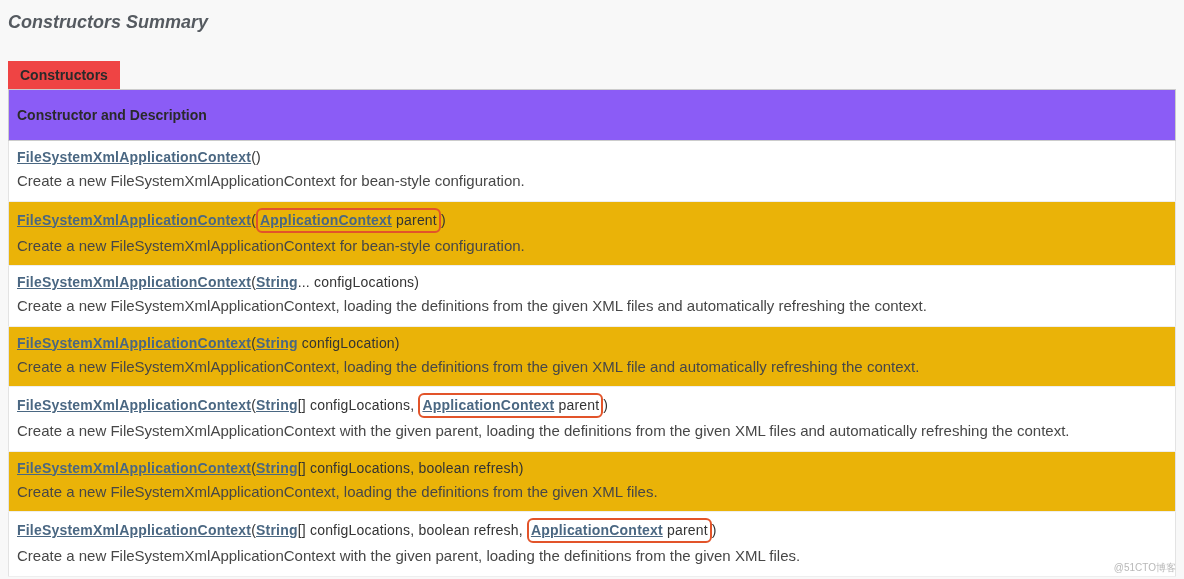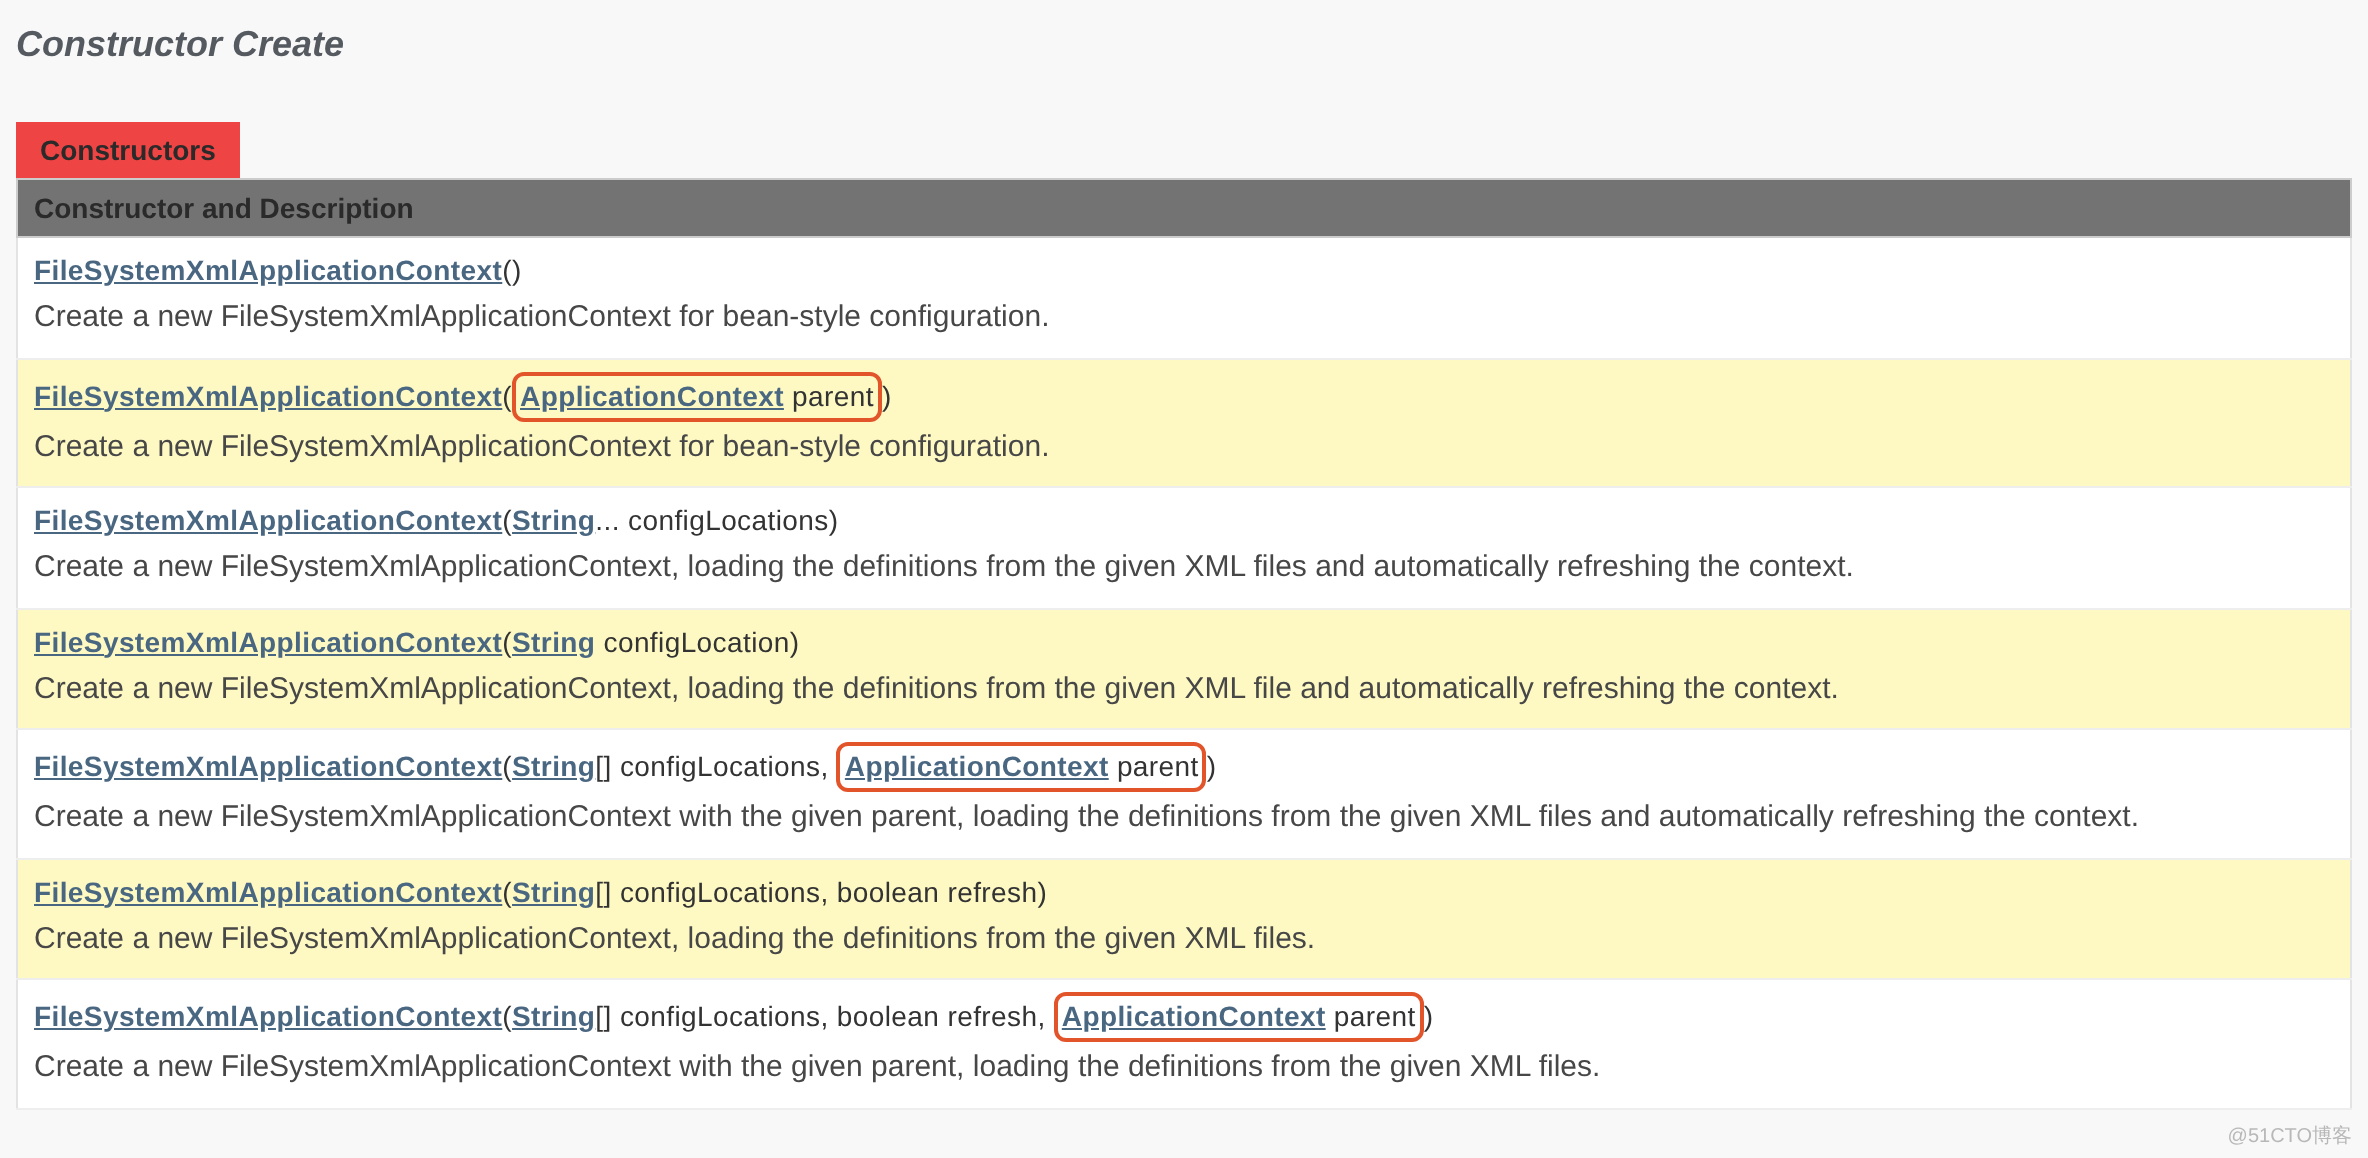--- a/index.html
+++ b/index.html
@@ -25,36 +25,36 @@
     font-size: 14px;
     padding: 6px 12px;
   }
   table {
     width: 100%;
     border-collapse: collapse;
     border: 1px solid #e3e3e3;
   }
   th {
     text-align: left;
-    background: #737373;
+    background: #8b5cf6;
     color: #2a2a2a;
     font-weight: bold;
     font-size: 14px;
-    padding: 6px 8px;
+    padding: 17px 8px;
     border: 1px solid #ccc;
   }
   td {
     padding: 6px 8px 8px 8px;
     border-bottom: 1px solid #eee;
     font-family: Georgia, "Times New Roman", serif;
     font-size: 15px;
     color: #474747;
     line-height: 1.5;
   }
-  tr.alt td { background: #fef9c3; }
+  tr.alt td { background: #eab308; }
   tr.plain td { background: #ffffff; }
   .sig {
     font-family: Liberation Sans, sans-serif;
     font-size: 14px;
     color: #333;
     margin-bottom: 2px;
     letter-spacing: 0.2px;
   }
   .sig .ctor { color: #4A6782; font-weight: bold; }
   .sig .linktype { color: #4A6782; font-weight: bold; }
@@ -73,21 +73,21 @@
     color: #b8b8b8;
     font-family: Arial, sans-serif;
     margin-top: 12px;
   }
 </style>
 </head>
 <body>
 
 
 
-<div class="section-title">Constructor Create</div>
+<div class="section-title">Constructors Summary</div>
 
 <span class="tab">Constructors</span>
 
 <table>
   <thead>
     <tr>
         <th>Constructor and Description</th>
       </tr>
   </thead>
   <tbody id="rows">

